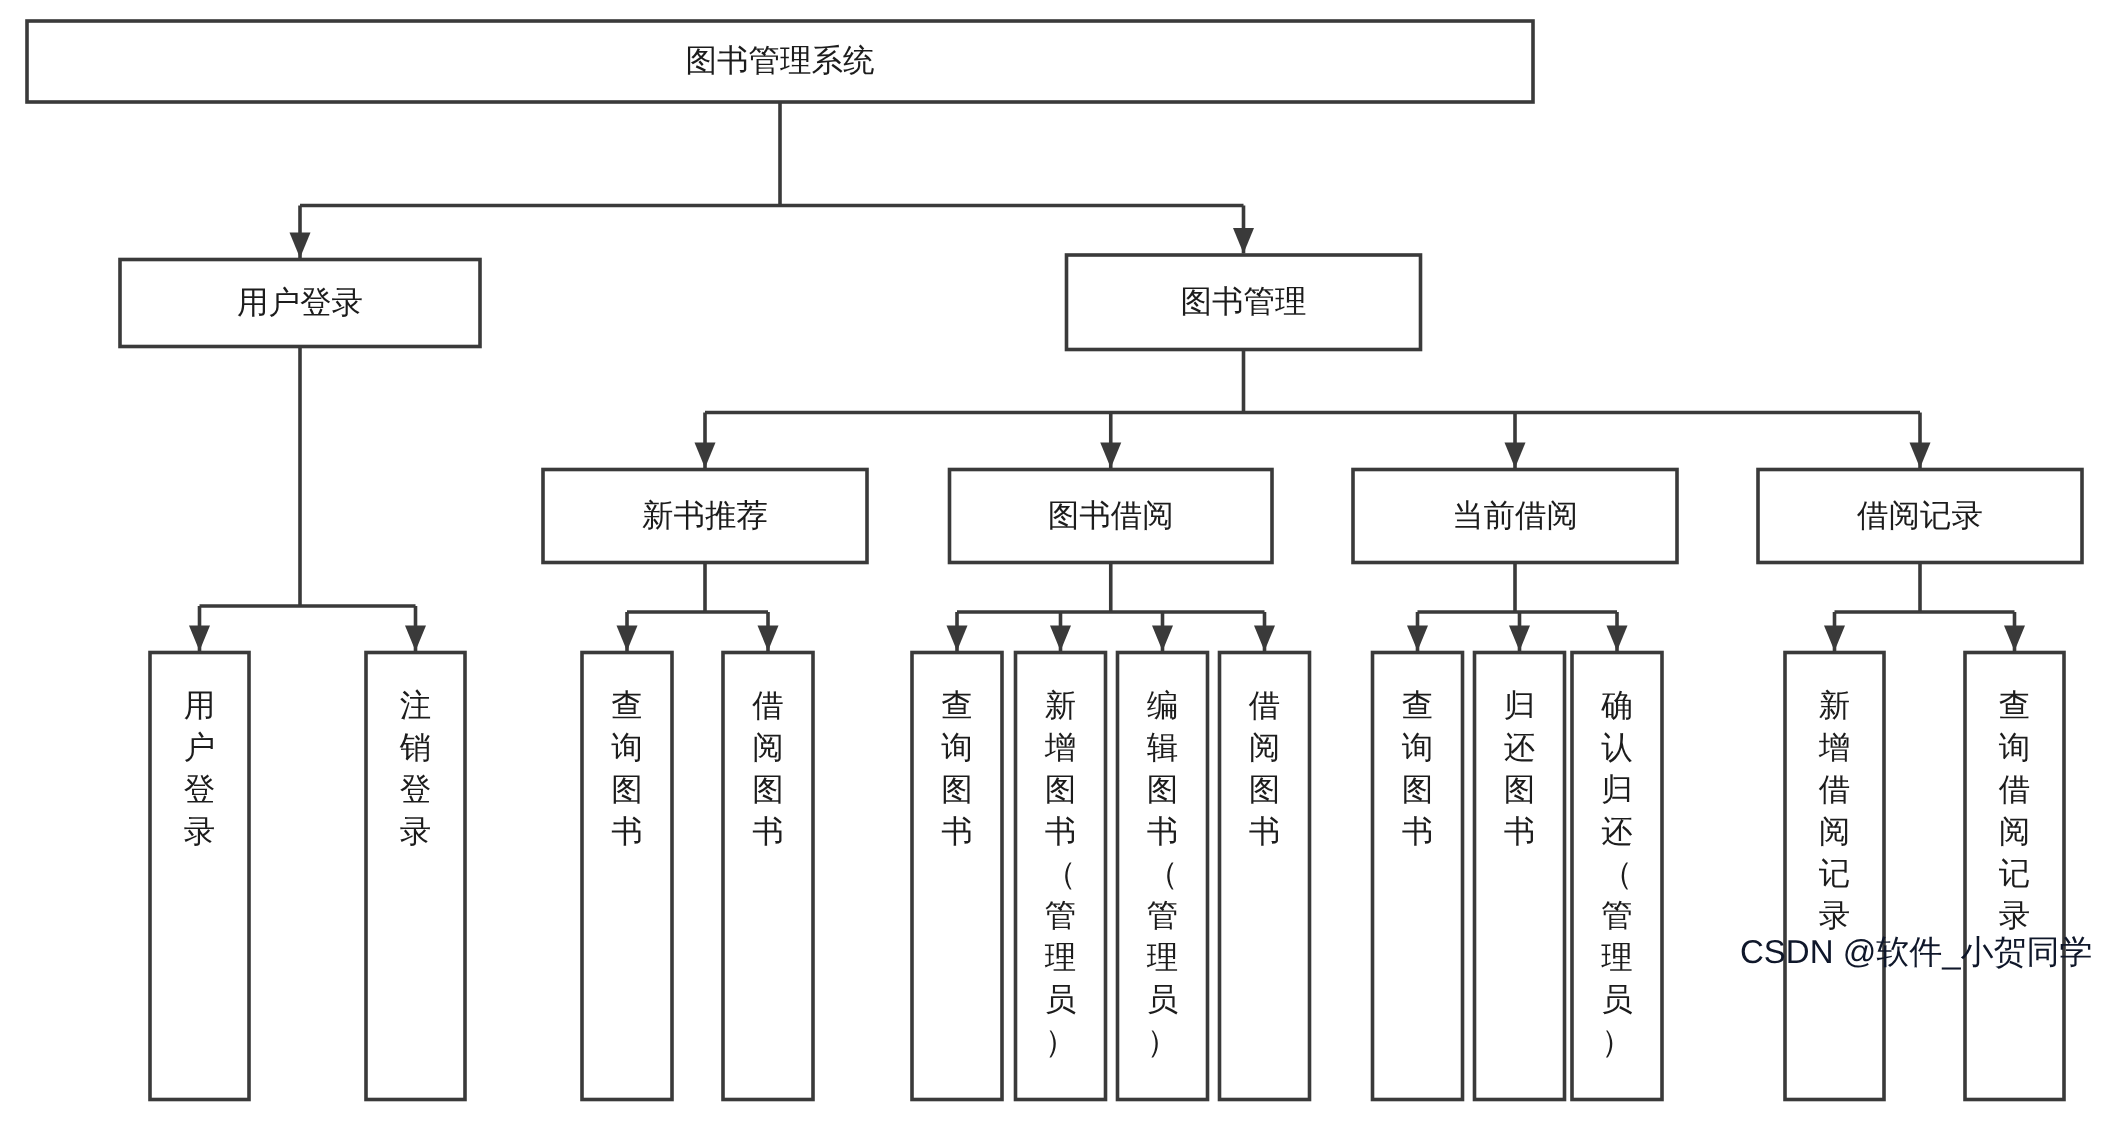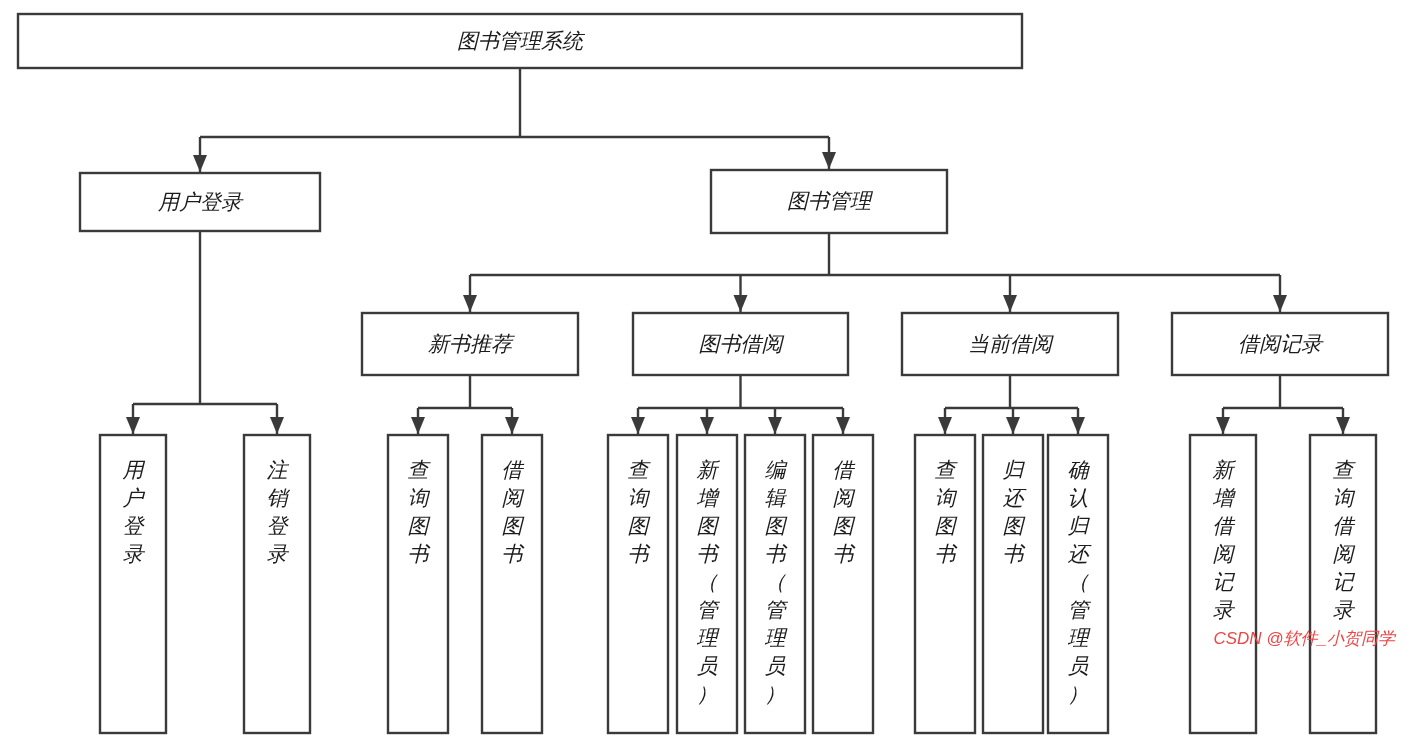--- a/index.html
+++ b/index.html
@@ -12,21 +12,20 @@
     width: 1405px;
     height: 747px;
     font-family: "Liberation Sans", "DejaVu Sans", sans-serif;
     overflow: hidden;
     position: relative;
   }
   #diagram-root {
     position: relative;
     width: 1405px;
     height: 656px;
-    font-style: italic;
   }
   svg.diagram-canvas {
     position: absolute;
     left: 0;
     top: 0;
     width: 1405px;
     height: 747px;
   }
   .node-box {
     fill: #ffffff;
@@ -54,22 +53,22 @@
     font-family: "Liberation Sans", "DejaVu Sans", sans-serif;
     fill: #1c1c1c;
     font-size: 21px;
     text-anchor: middle;
   }
   .watermark {
     position: absolute;
     right: 10px;
     bottom: 6px;
     font-family: "Liberation Sans", "DejaVu Sans", sans-serif;
-    font-size: 17px;
-    color: #ef4444;
+    font-size: 22px;
+    color: #0f172a;
     white-space: nowrap;
     user-select: none;
   }
 </style>
 </head>
 <body>
 
 <div id="diagram-root">
   <svg class="diagram-canvas" id="diagram-canvas" viewBox="0 0 1405 747" xmlns="http://www.w3.org/2000/svg">
       <g>

